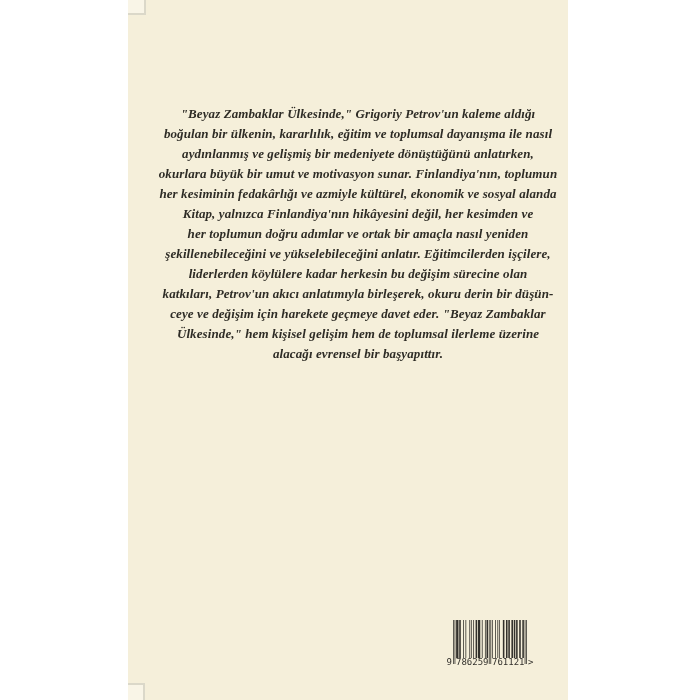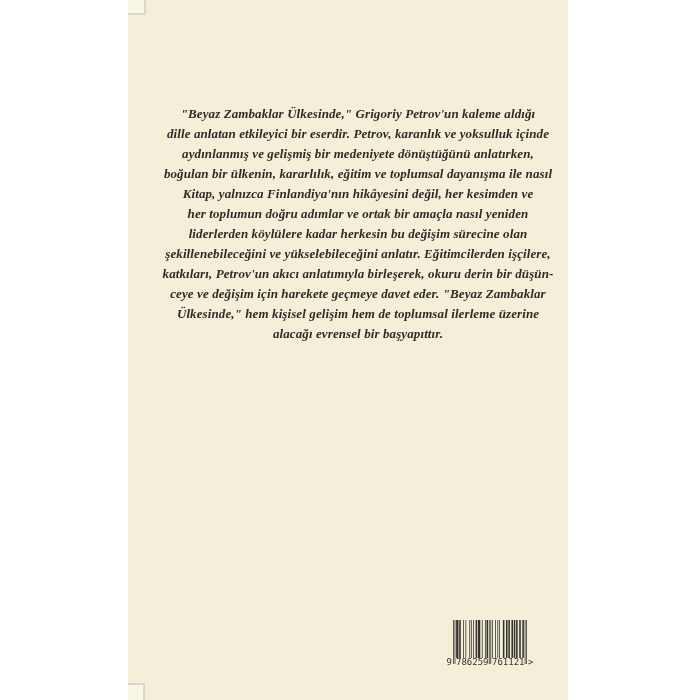--- a/index.html
+++ b/index.html
@@ -93,27 +93,28 @@
 
 <div class="stage">
 
   <div class="cover">
 
     <div class="corner-notch-top"></div>
     <div class="corner-notch-bottom"></div>
 
     <div class="cover-text">
       <div class="text-line">"Beyaz Zambaklar Ülkesinde," Grigoriy Petrov'un kaleme aldığı</div>
-      <div class="text-line">dille anlatan etkileyici bir eserdir. Petrov, karanlık ve yoksulluk içinde</div>
+      <div class="text-line">boğulan bir ülkenin, kararlılık, eğitim ve toplumsal dayanışma ile nasıl</div>
       <div class="text-line">aydınlanmış ve gelişmiş bir medeniyete dönüştüğünü anlatırken,</div>
-      <div class="text-line">boğulan bir ülkenin, kararlılık, eğitim ve toplumsal dayanışma ile nasıl</div>
+      <div class="text-line">okurlara büyük bir umut ve motivasyon sunar. Finlandiya'nın, toplumun</div>
+      <div class="text-line">her kesiminin fedakârlığı ve azmiyle kültürel, ekonomik ve sosyal alanda</div>
       <div class="text-line">Kitap, yalnızca Finlandiya'nın hikâyesini değil, her kesimden ve</div>
       <div class="text-line">her toplumun doğru adımlar ve ortak bir amaçla nasıl yeniden</div>
+      <div class="text-line">şekillenebileceğini ve yükselebileceğini anlatır. Eğitimcilerden işçilere,</div>
       <div class="text-line">liderlerden köylülere kadar herkesin bu değişim sürecine olan</div>
-      <div class="text-line">şekillenebileceğini ve yükselebileceğini anlatır. Eğitimcilerden işçilere,</div>
       <div class="text-line">katkıları, Petrov'un akıcı anlatımıyla birleşerek, okuru derin bir düşün-</div>
       <div class="text-line">ceye ve değişim için harekete geçmeye davet eder. "Beyaz Zambaklar</div>
       <div class="text-line">Ülkesinde," hem kişisel gelişim hem de toplumsal ilerleme üzerine</div>
       <div class="text-line">alacağı evrensel bir başyapıttır.</div>
     </div>
 
     <div class="barcode">
       <svg id="barcode-bars" width="74" height="48" viewBox="0 0 95 48" preserveAspectRatio="none">
           <rect x="0" y="0" width="1" height="44" fill="#33312c"></rect>
           <rect x="2" y="0" width="1" height="44" fill="#33312c"></rect>

